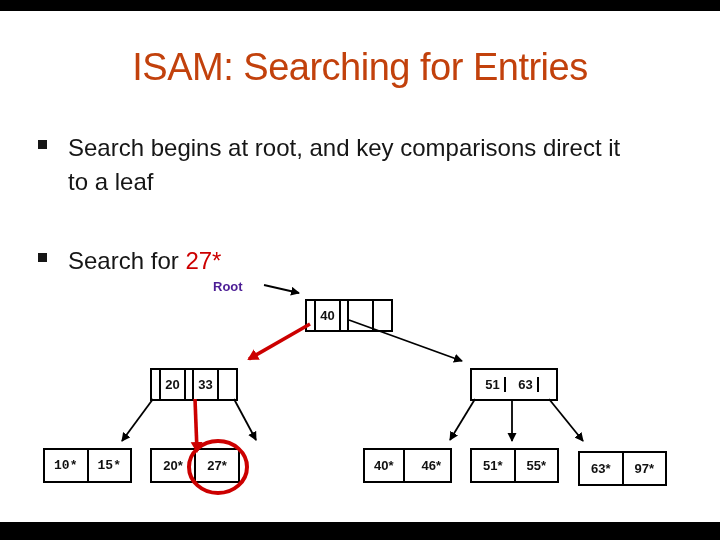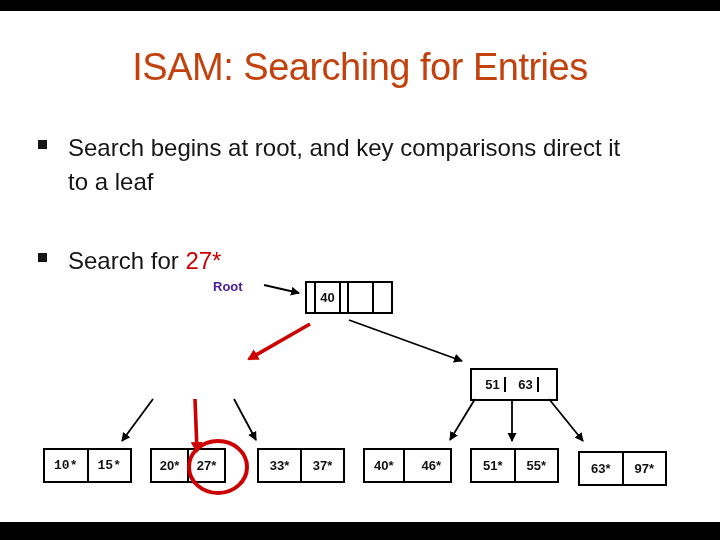--- a/index.html
+++ b/index.html
@@ -23,25 +23,25 @@
   .node{position:absolute;display:flex;border:2px solid #000;box-sizing:border-box;background:#fff;}
   .node .c{border-right:2px solid #000;display:flex;align-items:center;justify-content:center;
            font-size:13px;font-weight:bold;box-sizing:border-box;}
   .node .c:last-child{border-right:none;}
   .inode{width:88px;height:33px;}
   .inode .p1{width:9px;}  .inode .k1{width:25px;}
   .inode .p2{width:8px;}  .inode .k2{width:25px;}
   .inode .p3{width:9px;}
   .leaf{width:89px;height:35px;}
   .leaf .c{flex:1;}
-  #root-node{left:305px;top:281px;}
+  #root-node{left:305px;top:299px;}
   #node-left{left:150px;top:368px;}
   #node-right{left:470px;top:368px;align-items:center;}
   #leaf1{left:43px;top:448px;font-family:Liberation Mono, monospace;}
-  #leaf2{left:150px;top:448px;width:76px;}
+  #leaf2{left:150px;top:448px;width:90px;}
   #leaf3{left:257px;top:448px;width:88px;}
   #leaf4{left:363px;top:448px;gap:8px;}
   #leaf5{left:470px;top:448px;}
   #leaf6{left:578px;top:451px;}
 
   #root-label{position:absolute;left:213px;top:279px;font-size:13px;font-weight:bold;color:#4c1d95;}
 
   #overlay{position:absolute;left:0;top:0;width:720px;height:540px;pointer-events:none;}
 </style>
 </head>
@@ -70,40 +70,43 @@
   <div id="root-label">Root</div>
 
   <div id="root-node" class="node inode">
     <div class="c p1"></div>
     <div class="c k1">40</div>
     <div class="c p2"></div>
     <div class="c k2"></div>
     <div class="c p3"></div>
   </div>
 
+  <div id="node-left" class="node inode">
+    <div class="c p1"></div>
+    <div class="c k1">20</div>
+    <div class="c p2"></div>
+    <div class="c k2">33</div>
+    <div class="c p3"></div>
+  </div>
 
   <div id="node-right" class="node inode">
     <div class="c p1"></div>
     <div class="c k1">51</div>
     <div class="c p2"></div>
     <div class="c k2">63</div>
     <div class="c p3"></div>
   </div>
 
   <div id="leaf1" class="node leaf">
     <div class="c">10*</div>
     <div class="c">15*</div>
   </div>
   <div id="leaf2" class="node leaf">
     <div class="c">20*</div>
     <div class="c">27*</div>
-  </div>
-  <div id="leaf3" class="node leaf">
-    <div class="c">33*</div>
-    <div class="c">37*</div>
   </div>
   <div id="leaf4" class="node leaf">
     <div class="c">40*</div>
     <div class="c">46*</div>
   </div>
   <div id="leaf5" class="node leaf">
     <div class="c">51*</div>
     <div class="c">55*</div>
   </div>
   <div id="leaf6" class="node leaf">

